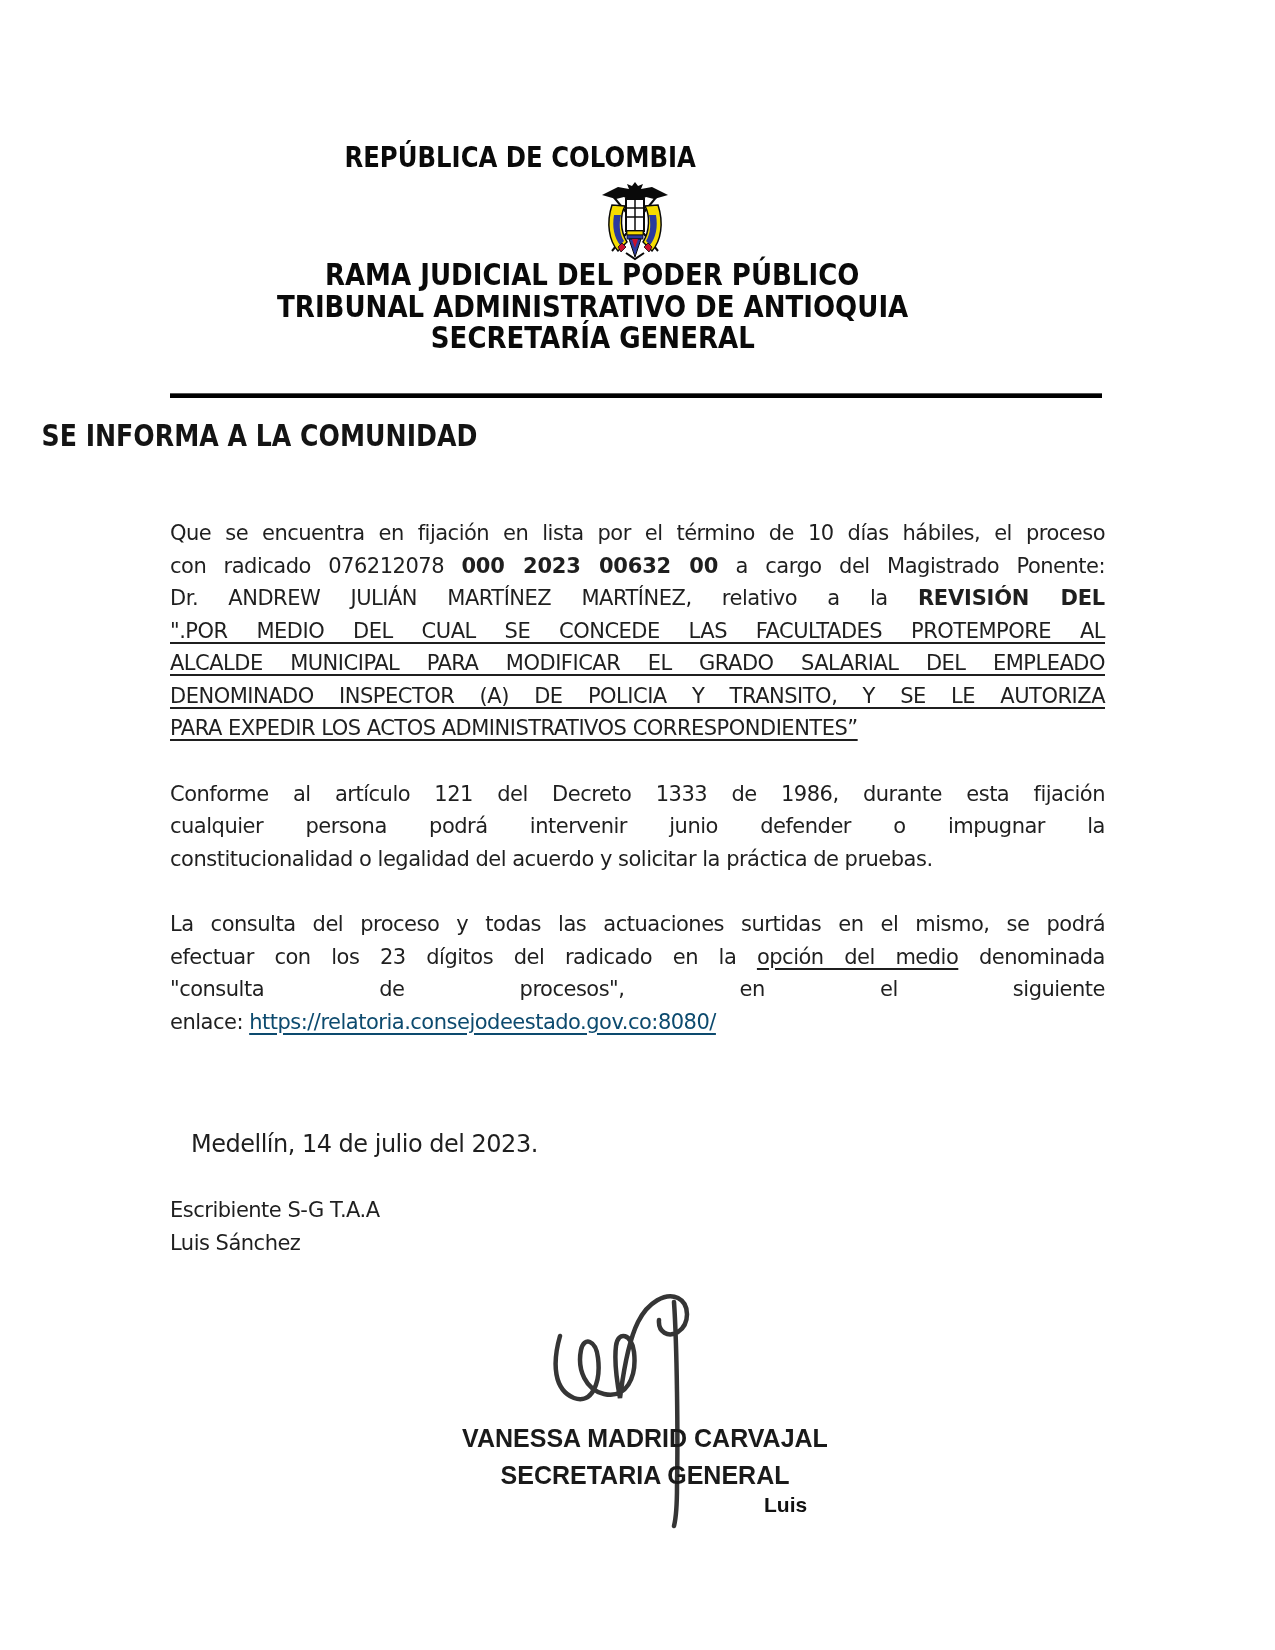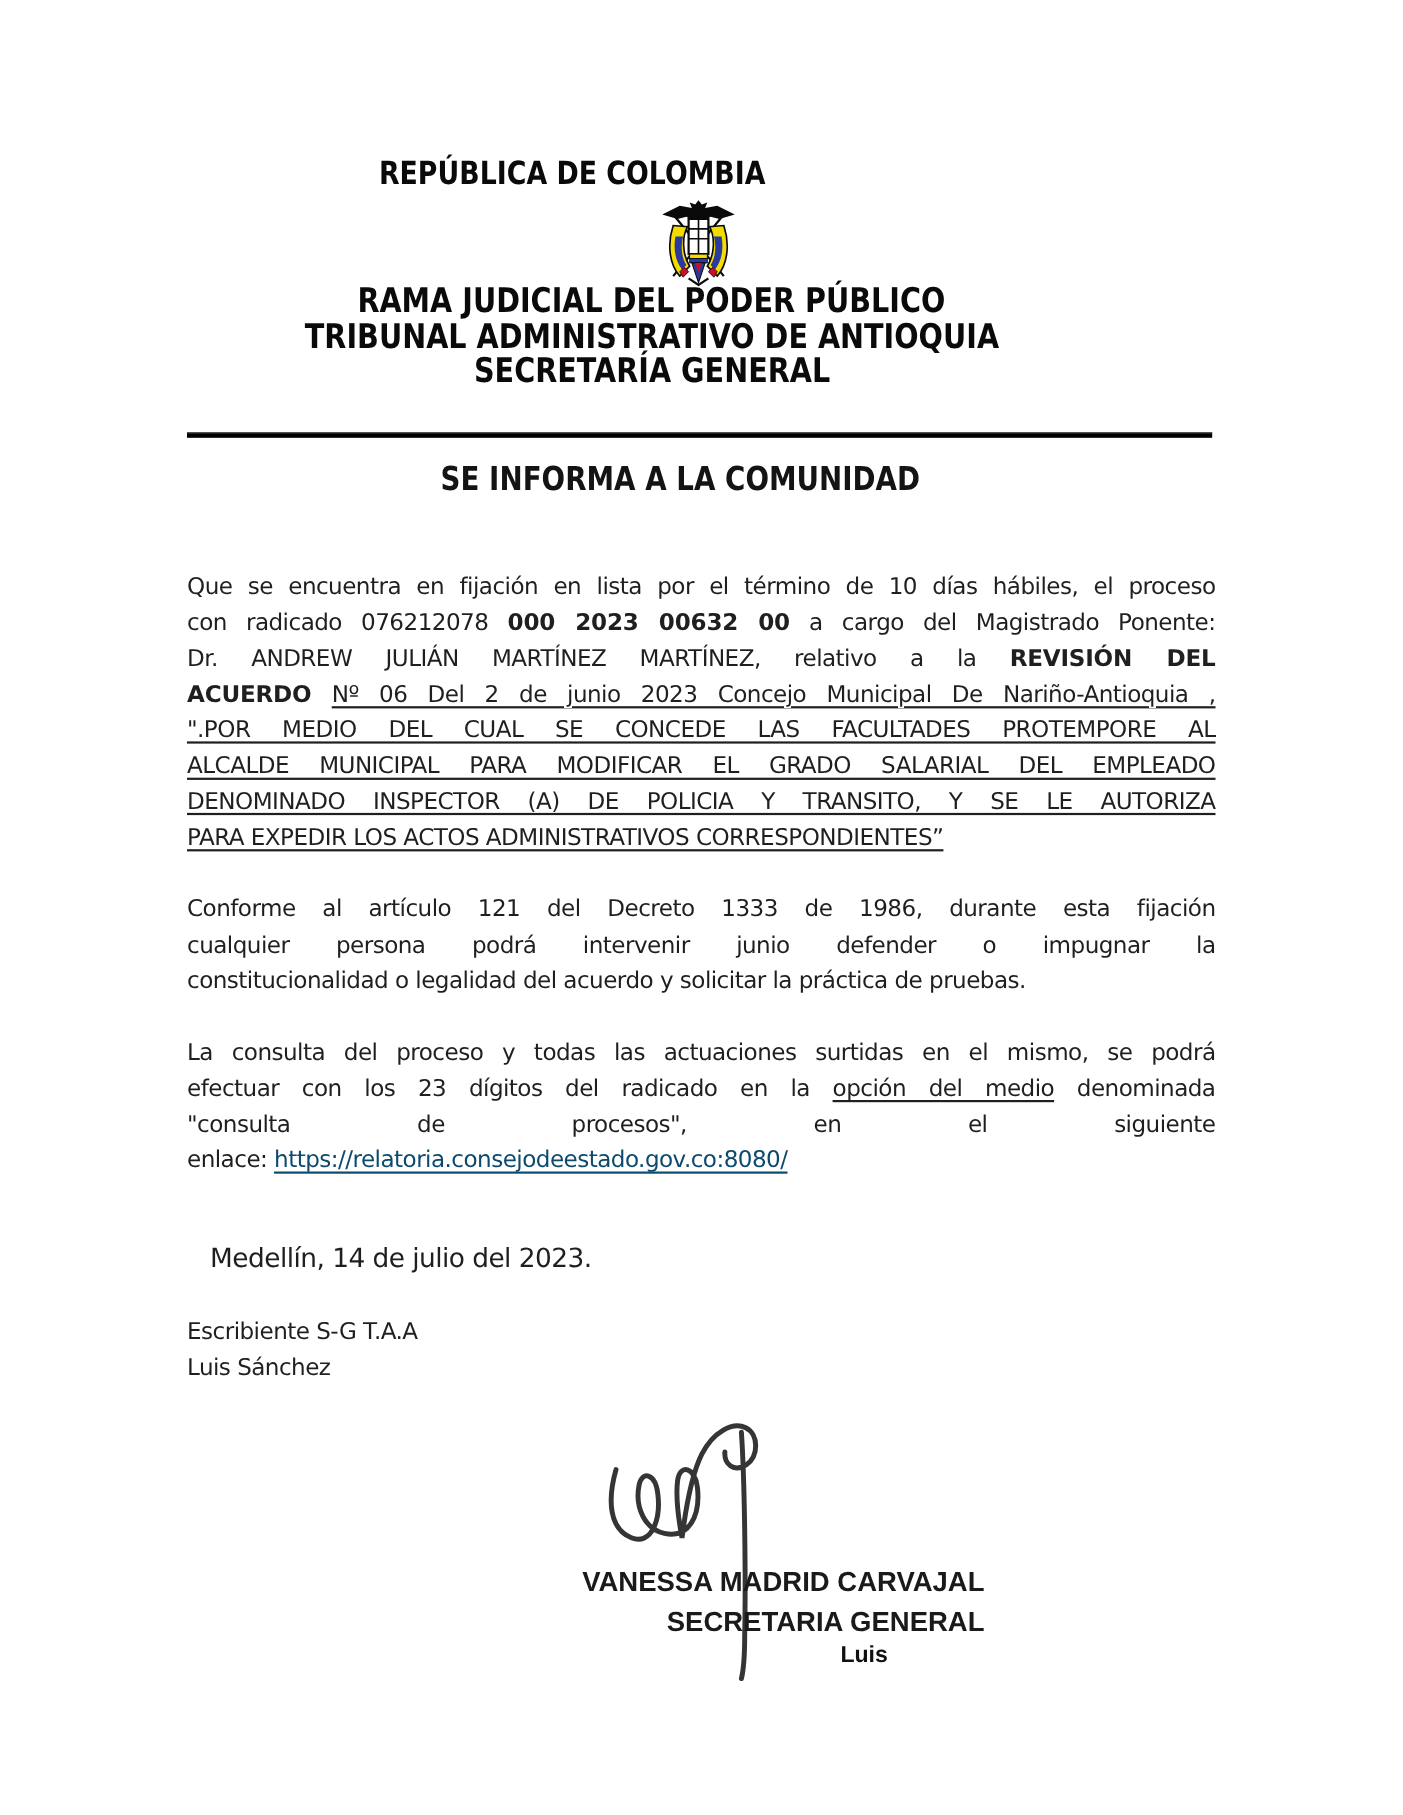--- a/index.html
+++ b/index.html
@@ -22,21 +22,21 @@
     position:absolute;top:259px;left:0;width:1275px;
     transform:translateX(-45px);
     text-align:center;font-weight:bold;font-size:31px;line-height:31.5px;color:#0a0a0a;
   }
   .divider{
     position:absolute;top:393px;left:170px;width:932px;height:4px;
     background:#000;border-top:1px solid #555;
   }
   .notice-title{
     position:absolute;top:419px;left:0;width:1237px;
-    text-align:center;font-weight:bold;font-size:30px;line-height:34px;color:#141414;
+    font-weight:bold;font-size:30px;line-height:34px;color:#141414;
   }
   
   .body-block{
     position:absolute;top:517px;left:170px;width:935px;
     font-size:21px;letter-spacing:-0.5px;
   }
   .para + .para{margin-top:33px;}
   .bline{
     line-height:32.5px;
     text-align:justify;
@@ -51,21 +51,21 @@
     font-size:24px;letter-spacing:-0.5px;line-height:32.5px;margin-left:24px;
   }
   .clerk-block{
     position:absolute;top:1194px;left:170px;width:935px;
     font-size:21px;letter-spacing:-0.5px;line-height:32.5px;
   }
   
   .sig-svg{position:absolute;top:1286px;left:538px;}
   .sig-name-block{
     position:absolute;top:1420px;left:395px;width:500px;
-    text-align:right;font-family:"Liberation Sans",sans-serif;
+    text-align:center;font-family:"Liberation Sans",sans-serif;
     font-weight:bold;font-size:25px;line-height:37px;color:#1a1a1a;
   }
   .aviso{
     position:absolute;top:1493px;left:764px;
     font-family:"Liberation Sans",sans-serif;
     font-weight:bold;font-size:21px;color:#111;
   }
 </style>
 </head>
 <body>
@@ -116,21 +116,20 @@
 
   <div class="notice-title">
     <span class="cond">SE INFORMA A LA COMUNIDAD</span>
   </div>
 
   <div class="body-block">
       <div class="para">
         <div class="bline"><span>Que se encuentra en fijación en lista por el término de 10 días hábiles, el proceso</span></div>
         <div class="bline"><span>con radicado 076212078 </span><span class="b">000 2023 00632 00</span><span> a cargo del Magistrado Ponente:</span></div>
         <div class="bline"><span>Dr. ANDREW JULIÁN MARTÍNEZ MARTÍNEZ, relativo a la </span><span class="b">REVISIÓN DEL</span></div>
-        <div class="bline"><span class="b">ACUERDO</span><span> </span><span class="u">Nº 06 Del 2 de junio 2023 Concejo Municipal De Nariño-Antioquia ,</span></div>
         <div class="bline"><span class="u">".POR MEDIO DEL CUAL SE CONCEDE LAS FACULTADES PROTEMPORE AL</span></div>
         <div class="bline"><span class="u">ALCALDE MUNICIPAL PARA MODIFICAR EL GRADO SALARIAL DEL EMPLEADO</span></div>
         <div class="bline"><span class="u">DENOMINADO INSPECTOR (A) DE POLICIA Y TRANSITO, Y SE LE AUTORIZA</span></div>
         <div class="bline last"><span class="u">PARA EXPEDIR LOS ACTOS ADMINISTRATIVOS CORRESPONDIENTES”</span></div>
       </div>
       <div class="para">
         <div class="bline"><span>Conforme al artículo 121 del Decreto 1333 de 1986, durante esta fijación</span></div>
         <div class="bline"><span>cualquier persona podrá intervenir junio defender o impugnar la</span></div>
         <div class="bline last"><span>constitucionalidad o legalidad del acuerdo y solicitar la práctica de pruebas.</span></div>
       </div>

